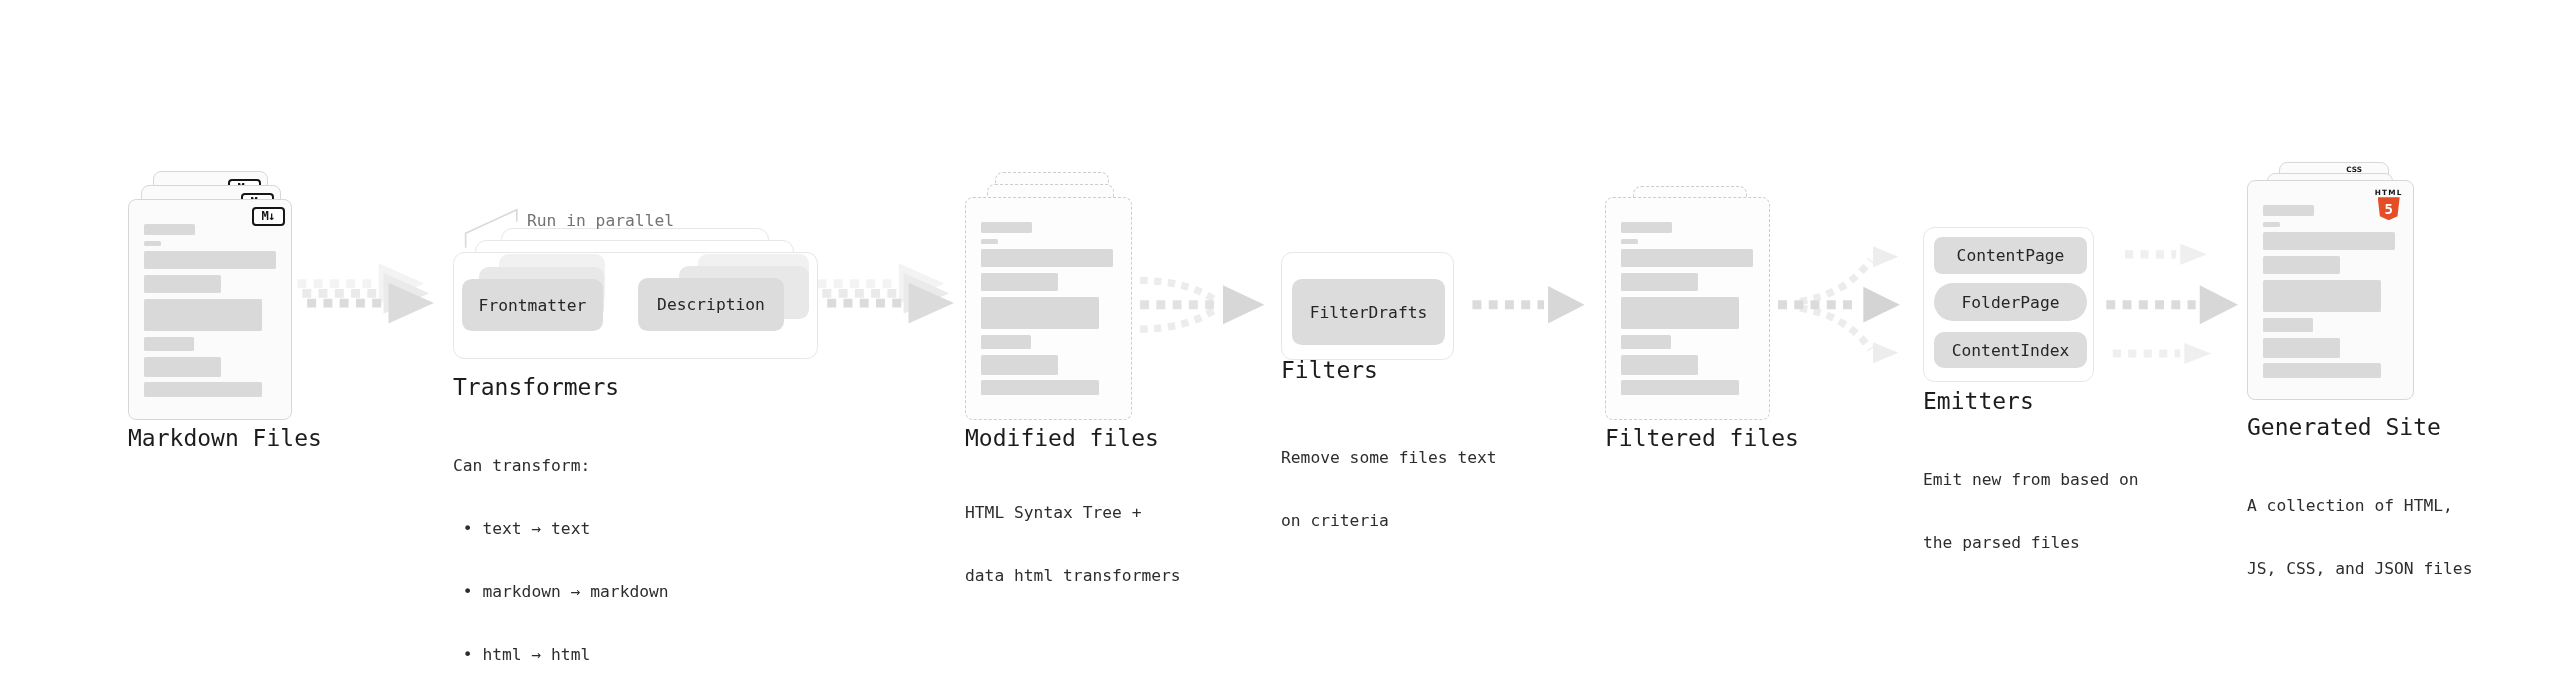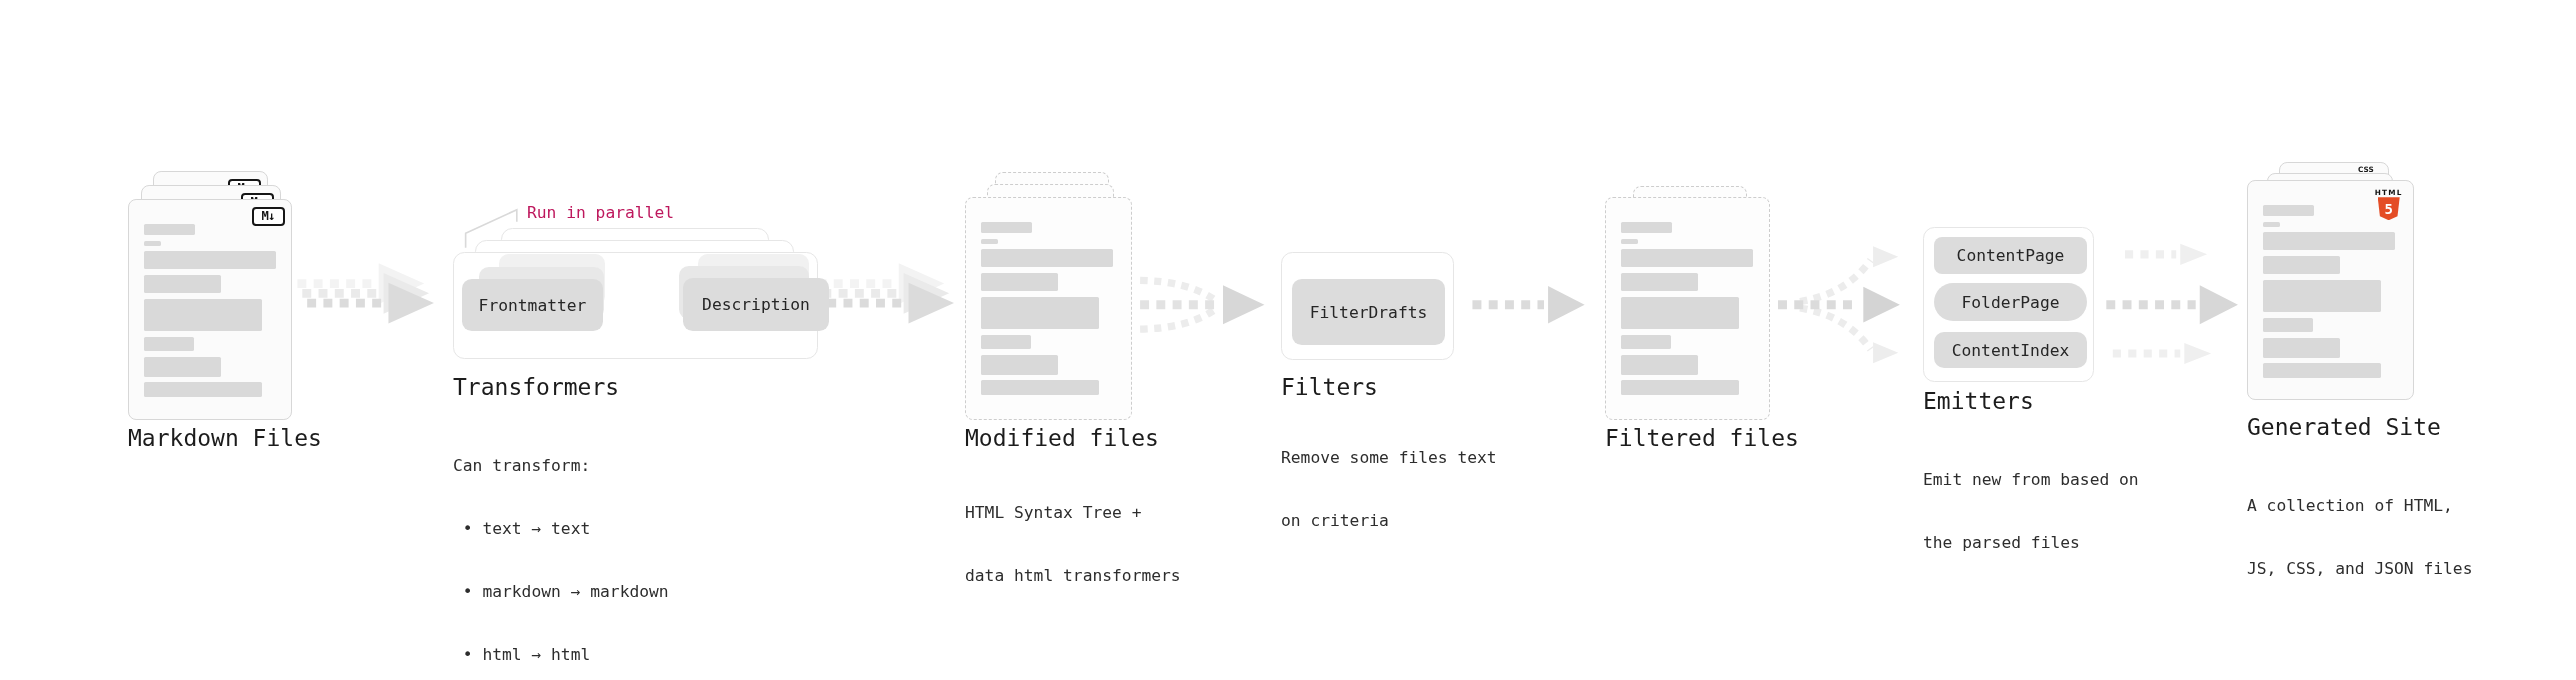--- a/index.html
+++ b/index.html
@@ -20,35 +20,35 @@
     font-weight:bold;font-size:12.2px;letter-spacing:-0.8px;
     display:flex;align-items:center;justify-content:center;}
   
   .html5{position:absolute;top:6.5px;right:9.8px;width:29px;text-align:center;}
   .html5 .word{font-size:7.3px;font-weight:bold;letter-spacing:1.2px;color:#111;
     font-family:"DejaVu Sans","Liberation Sans",sans-serif;}
   .html5 .shield{width:22px;height:23px;margin:0.8px auto 0;background:#e44d26;
     clip-path:polygon(0 0,100% 0,90% 82%,50% 100%,10% 82%);
     display:flex;align-items:center;justify-content:center;color:#fff;
     font-size:14px;font-weight:bold;}
-  .cssbadge{position:absolute;top:3.3px;right:9px;width:21px;text-align:left;}
+  .cssbadge{position:absolute;top:3.3px;right:26px;width:21px;text-align:right;}
   .cssbadge .t{font-size:7.3px;font-weight:bold;color:#1a1a1a;line-height:7.3px;
     font-family:"DejaVu Sans","Liberation Sans",sans-serif;}
   .cssbadge .u{height:3.3px;background:#2965f1;margin-top:0.8px;border-radius:0.8px;}
   .jsbadge{position:absolute;top:5.7px;right:9.8px;width:21px;height:9.8px;background:#f7df1e;}
   
   .container-box{position:absolute;background:#ffffff;border:1.6px solid #e6e6e6;border-radius:11.4px;box-sizing:border-box;}
   .node{position:absolute;background:#dcdcdc;border-radius:9.8px;
     display:flex;align-items:center;justify-content:center;font-size:16.3px;color:#262626;}
   .node.ghost1{background:#e8e8e8;}
   .node.ghost2{background:#f1f1f1;}
   
   .title{position:absolute;font-size:23px;line-height:1.2;color:#1c1c1c;white-space:pre;}
   .note{position:absolute;font-size:16.3px;line-height:21px;color:#2d2d2d;white-space:pre;}
-  .callout-label{position:absolute;font-size:16.3px;color:#be185d;white-space:pre;}
+  .callout-label{position:absolute;font-size:16.3px;color:#737373;white-space:pre;margin-top:8px;}
 </style>
 </head>
 <body>
 
 <div id="canvas">
 
   <svg id="arrows" width="2576" height="681" viewBox="0 0 3170 838" aria-hidden="true">
     <defs>
       <g id="tharrow">
         <line x1="0" y1="0" x2="96" y2="0" stroke="currentColor" stroke-width="11" stroke-dasharray="11 9"></line>
@@ -145,21 +145,21 @@
     <div class="container-box" style="left:453px;top:252px;width:365px;height:107px"></div>
 
     <div class="node ghost2" style="left:499px;top:254px;width:106px;height:52px"></div>
     <div class="node ghost1" style="left:479px;top:267px;width:125px;height:52px"></div>
     <div class="node" style="left:462px;top:279px;width:141px;height:52px">
       <span>Frontmatter</span>
     </div>
 
     <div class="node ghost2" style="left:698px;top:254px;width:111px;height:53px"></div>
     <div class="node ghost1" style="left:679px;top:266px;width:130px;height:53px"></div>
-    <div class="node" style="left:683px;top:278px;width:146px;height:53px">
+    <div class="node" style="left:638px;top:278px;width:146px;height:53px">
       <span>Description</span>
     </div>
 
     <div class="callout-label" style="left:527px;top:203px">Run in parallel</div>
     <div class="title" style="left:453px;top:374px">Transformers</div>
     <div class="note" style="left:453px;top:413px">
       <div>Can transform:</div>
       <div> • text → text</div>
       <div> • markdown → markdown</div>
       <div> • html → html</div>
@@ -186,21 +186,21 @@
       <div>HTML Syntax Tree +</div>
       <div>data html transformers</div>
     </div>
   </div>
 
   <div>
     <div class="container-box" style="left:1281px;top:252px;width:173px;height:108px"></div>
     <div class="node" style="left:1292px;top:279px;width:153px;height:66px">
       <span>FilterDrafts</span>
     </div>
-    <div class="title" style="left:1281px;top:374px">Filters</div>
+    <div class="title" style="left:1281px;top:357px">Filters</div>
     <div class="note" style="left:1281px;top:405px">
       <div>Remove some files text</div>
       <div>on criteria</div>
     </div>
   </div>
 
   <div>
     <div class="card dashed" style="left:1633px;top:186px;width:114px;height:223px"></div>
     <div class="card dashed" style="left:1605px;top:197px;width:165px;height:223px">
       <div class="bars">

